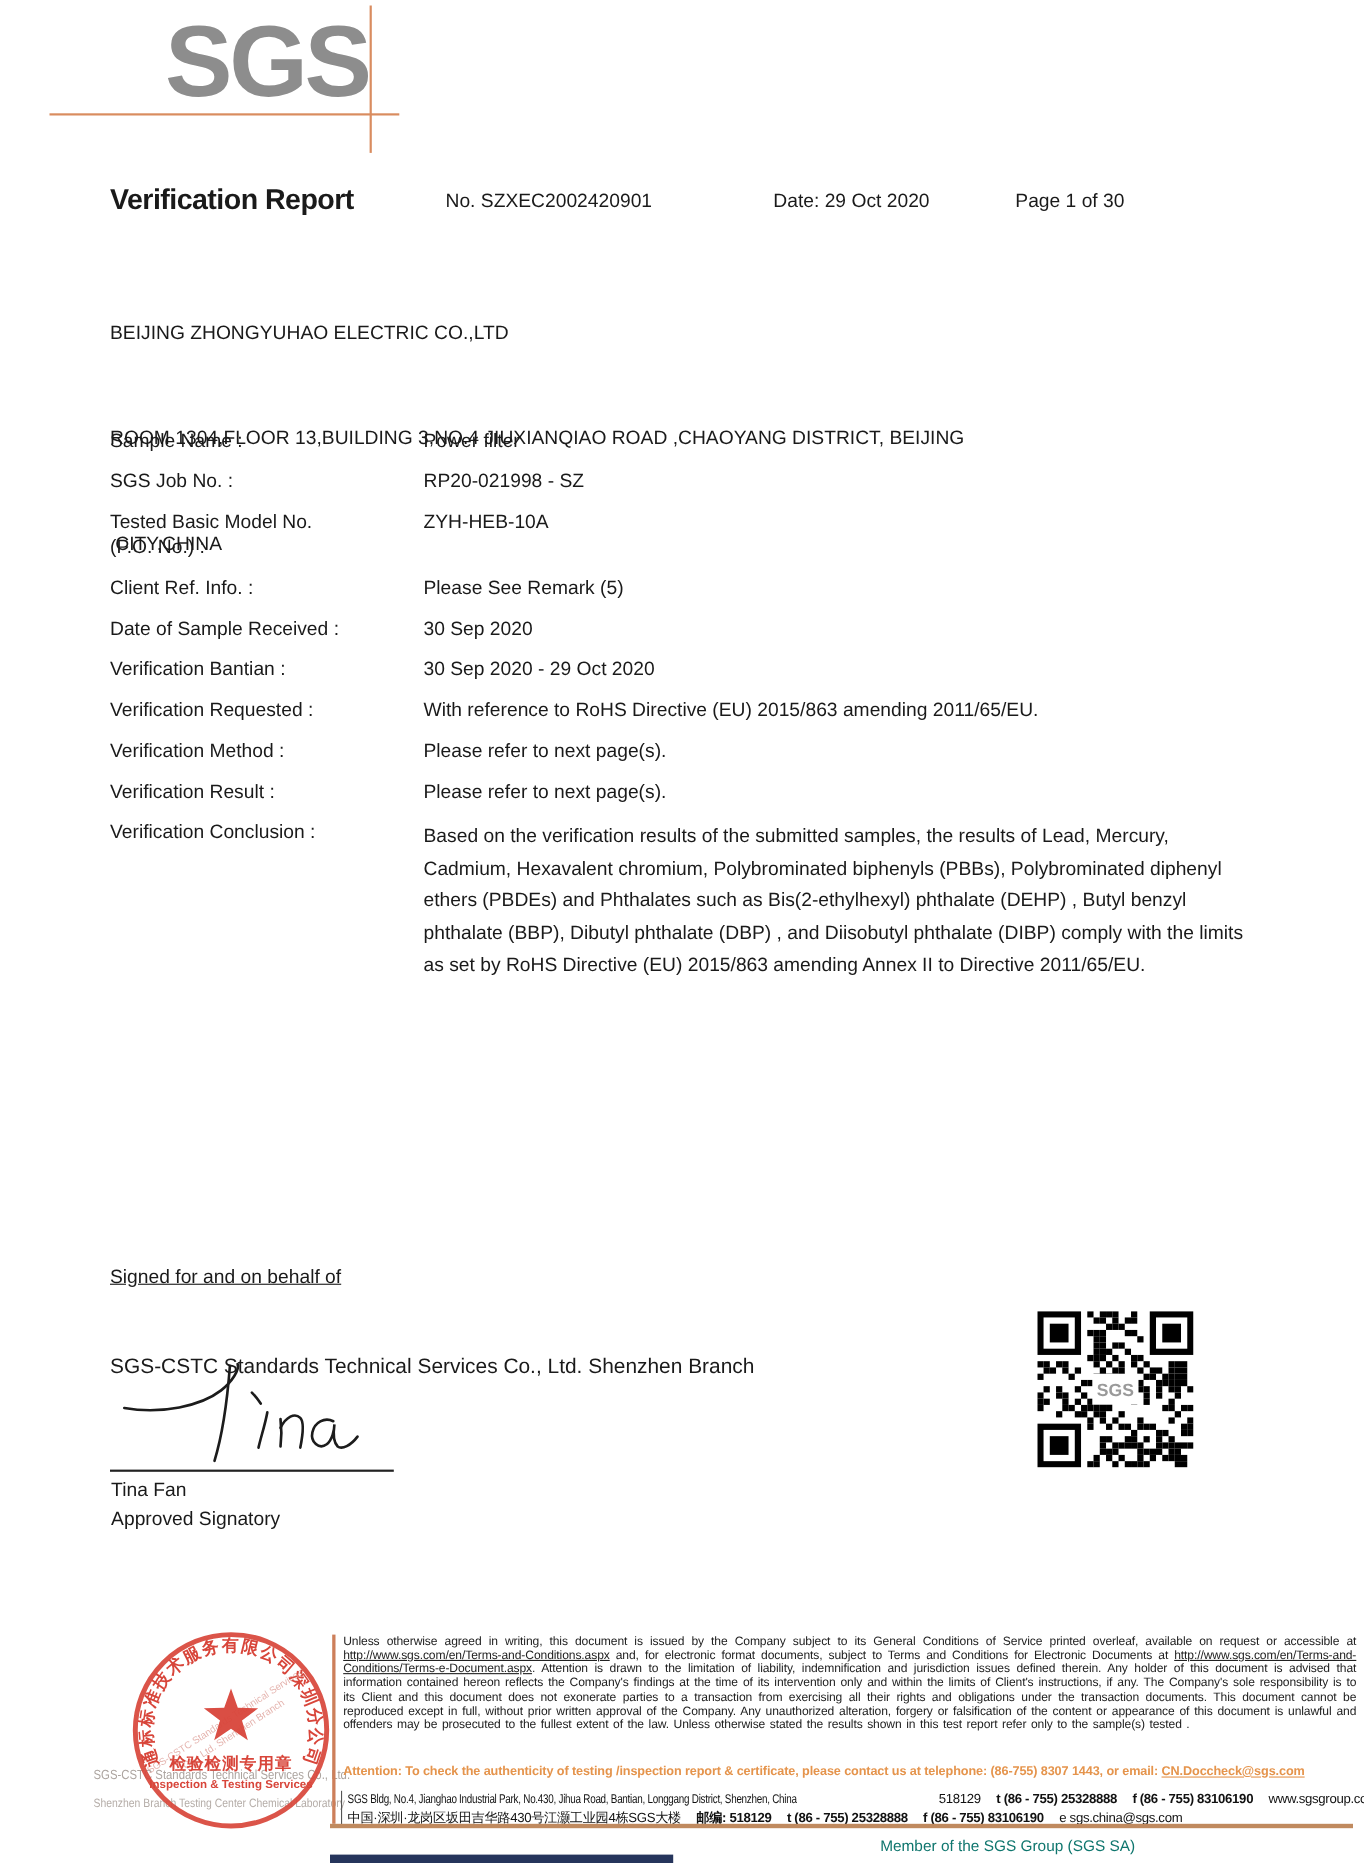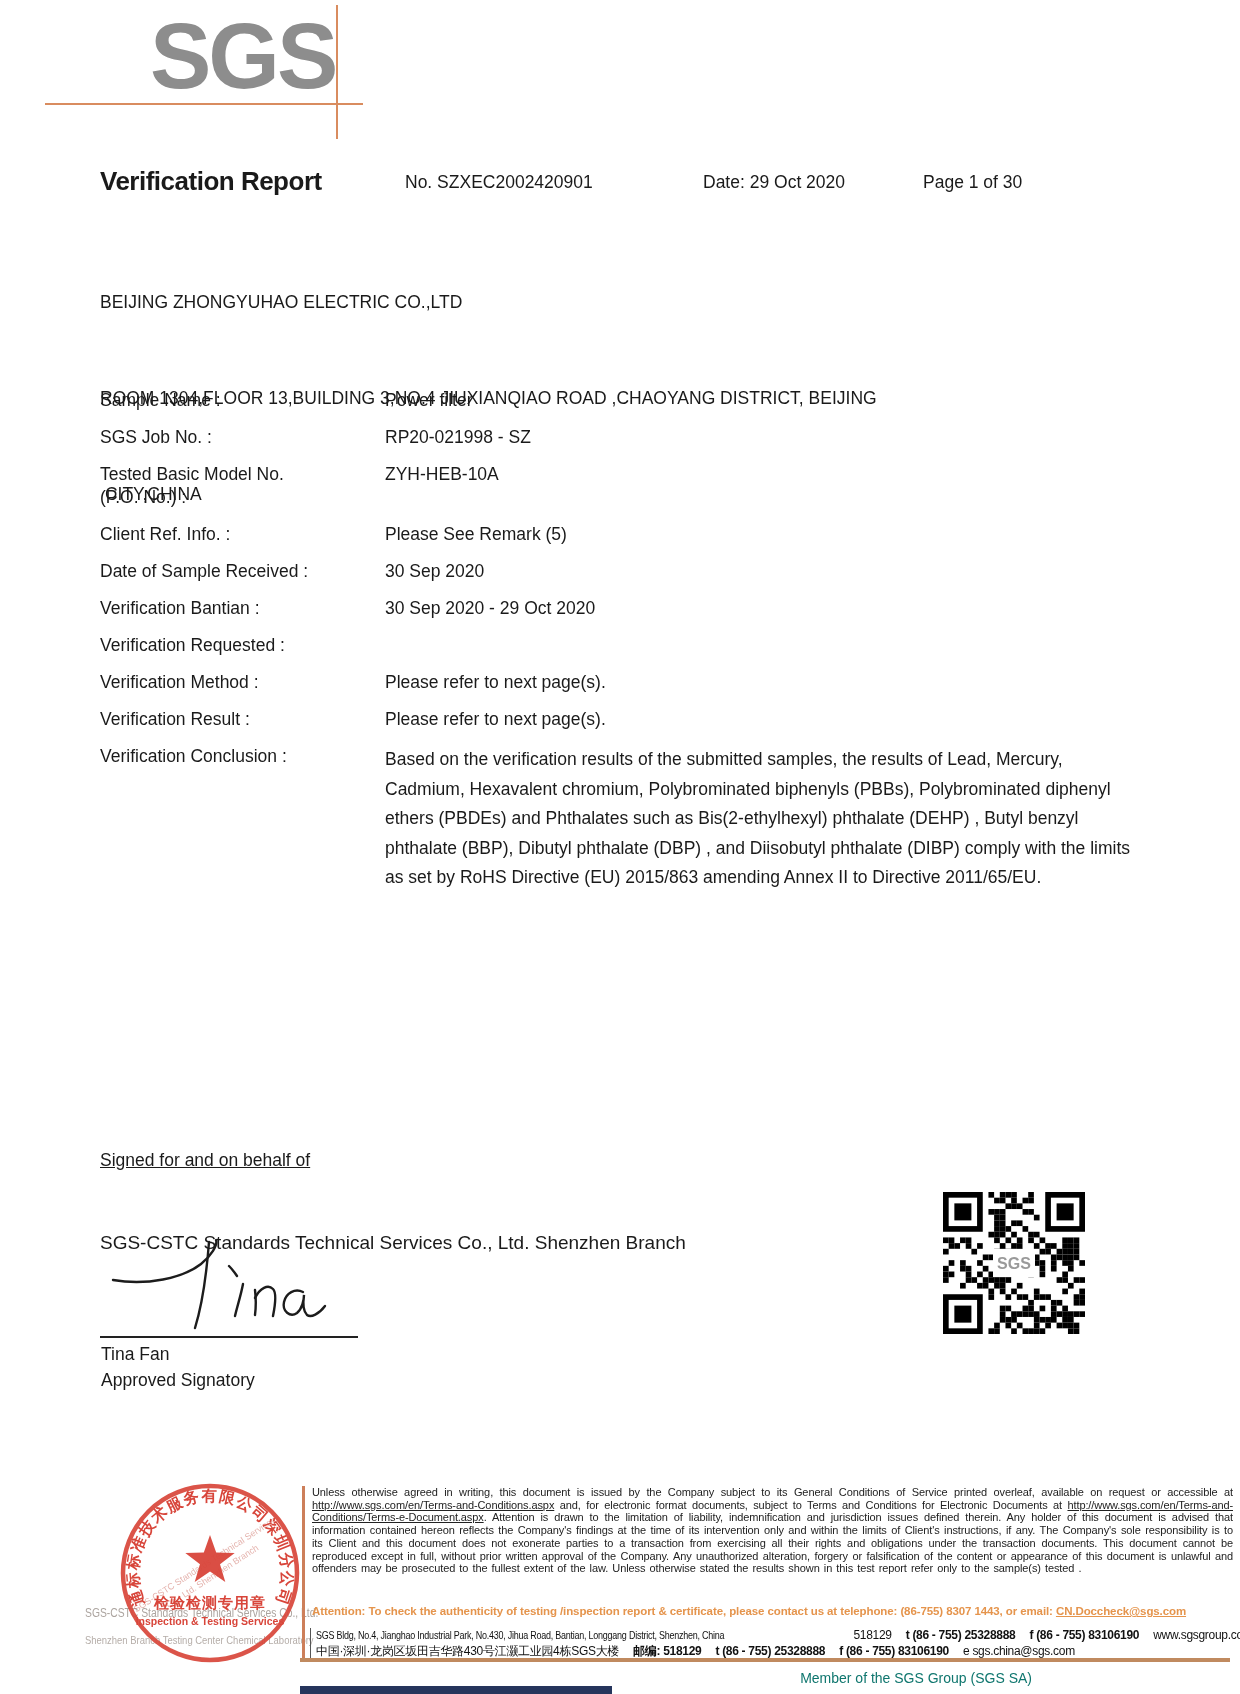--- a/index.html
+++ b/index.html
@@ -102,20 +102,21 @@
     <div class="drow">
         <div class="dlabel">Date of Sample Received :</div>
         <div class="dvalue">30 Sep 2020</div>
       </div>
     <div class="drow">
         <div class="dlabel">Verification Bantian :</div>
         <div class="dvalue">30 Sep 2020 - 29 Oct 2020</div>
       </div>
     <div class="drow">
         <div class="dlabel">Verification Requested :</div>
+        <div class="dvalue">With reference to RoHS Directive (EU) 2015/863 amending 2011/65/EU.</div>
       </div>
     <div class="drow">
         <div class="dlabel">Verification Method :</div>
         <div class="dvalue">Please refer to next page(s).</div>
       </div>
     <div class="drow">
         <div class="dlabel">Verification Result :</div>
         <div class="dvalue">Please refer to next page(s).</div>
       </div>
     <div class="drow tall">

